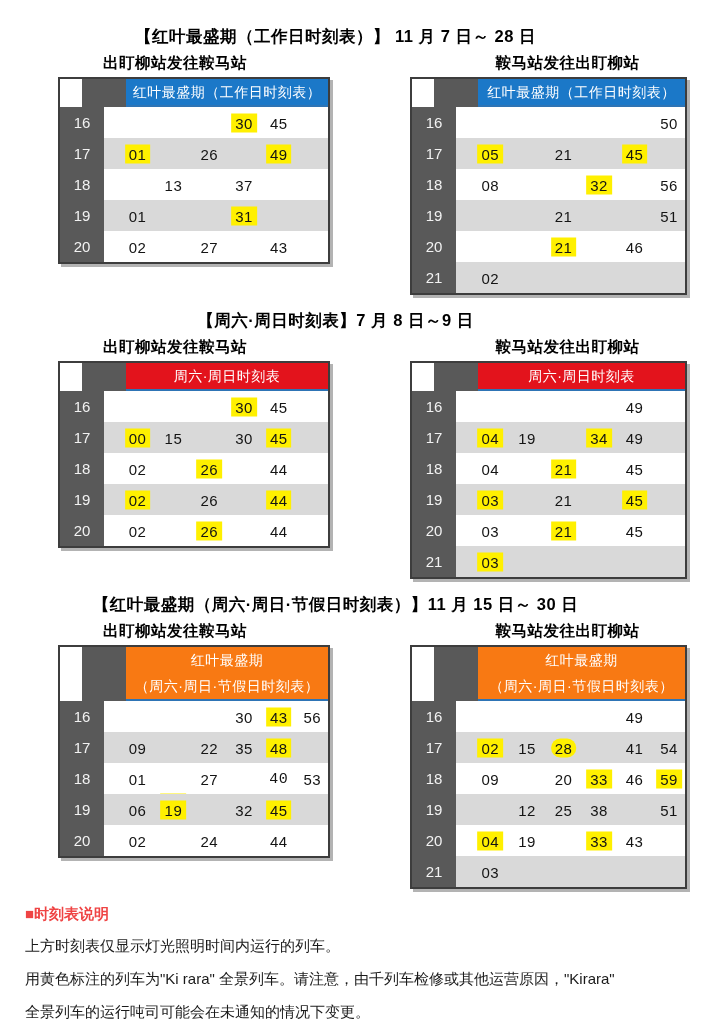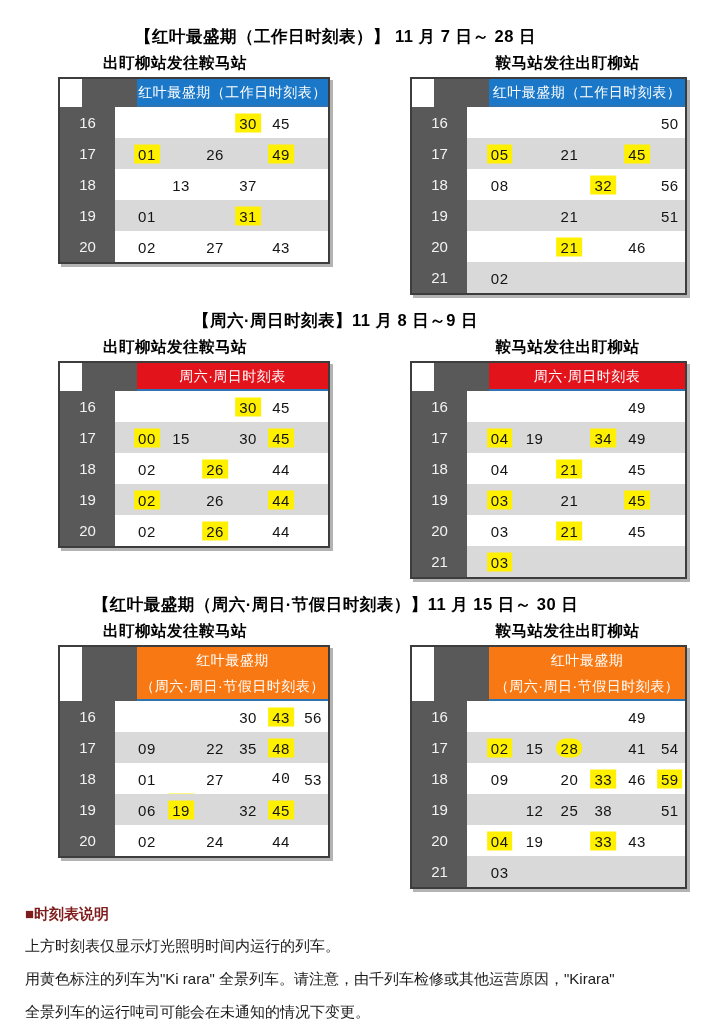--- a/index.html
+++ b/index.html
@@ -26,21 +26,21 @@
   .col.left .tbl-sub{padding-right:38px;}
   .col.right .tbl-sub{padding-left:38px;}
 
   .tbl{
     border:2px solid #3d3d3d;
     box-shadow:3px 3px 0 #b3b3b3;
     background:#fff;
   }
   .hdr-row{display:flex;padding-left:22px;}
   .hcell{
-    width:55px;min-width:34px;background:#595959;color:#f2f2f2;
+    width:44px;min-width:34px;background:#595959;color:#f2f2f2;
     display:flex;align-items:center;justify-content:center;
     font-size:15px;
   }
   .header{
     flex:1;background:var(--hc,#1B78C8);color:#fff;
     border-bottom:2px solid #2E74B5;
     display:flex;flex-direction:column;justify-content:center;
     text-align:center;font-size:14px;letter-spacing:0.5px;
   }
   .header div{line-height:26px;}
@@ -51,21 +51,21 @@
   .time{
     position:absolute;top:50%;transform:translate(-50%,-50%);
     font-size:15px;color:#141414;padding:1px 4px;
     letter-spacing:0.5px;white-space:nowrap;
   }
   .time.hl{background:#FFF000;}
 
   .sec + .sec{margin-top:15px;}
   .notes{margin:10px 0 0 25px;width:695px;}
   .notes p{margin:0;font-size:15px;line-height:33px;white-space:nowrap;color:#1a1a1a;}
-  .notes .notes-head{font-weight:700;line-height:30px;color:#7f1d1d;}
+  .notes .notes-head{font-weight:700;line-height:30px;color:#ef4444;}
 </style>
 </head>
 <body>
 
 <div class="page">
 
   <section class="sec">
     <h2 class="sec-title">【红叶最盛期（工作日时刻表）】 11 月 7 日～ 28 日</h2>
     <div class="cols">
       <div class="col left">
@@ -166,21 +166,21 @@
               <div class="trow odd">
                 <span class="time" style="left: 15%;">02</span>
               </div>
             </div>
           </div>
       </div>
     </div>
   </section>
 
   <section class="sec">
-    <h2 class="sec-title">【周六·周日时刻表】11 月 8 日～9 日</h2>
+    <h2 class="sec-title">【周六·周日时刻表】7 月 8 日～9 日</h2>
     <div class="cols">
       <div class="col left">
         <h3 class="tbl-sub">出盯柳站发往鞍马站</h3>
         <div class="tbl" style="--hc: #E3131C;">
             <div class="hdr-row">
               <div class="hcell"></div>
               <div class="header">
                 <div>周六·周日时刻表</div>
               </div>
             </div>

